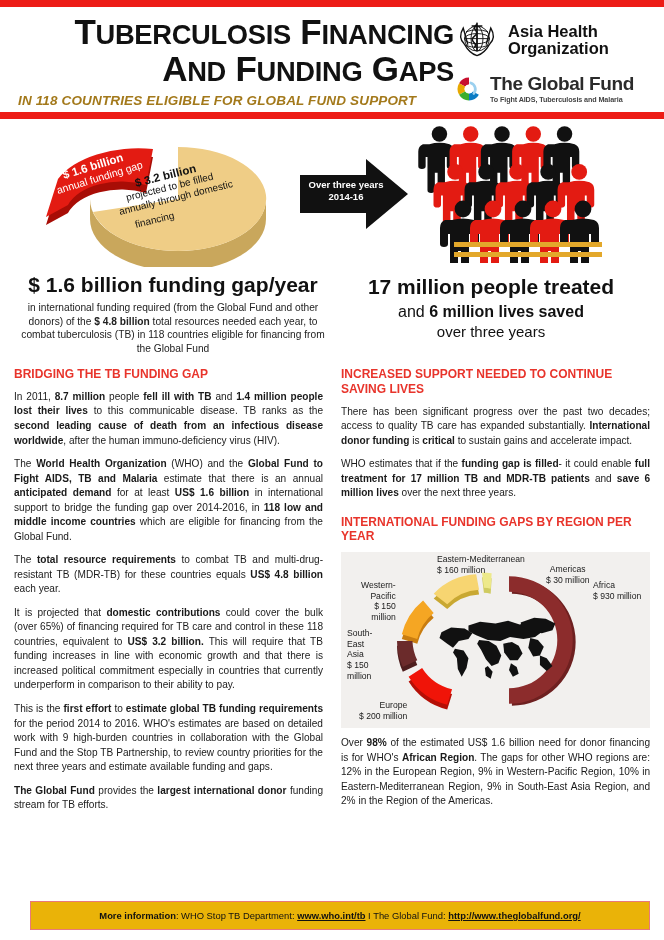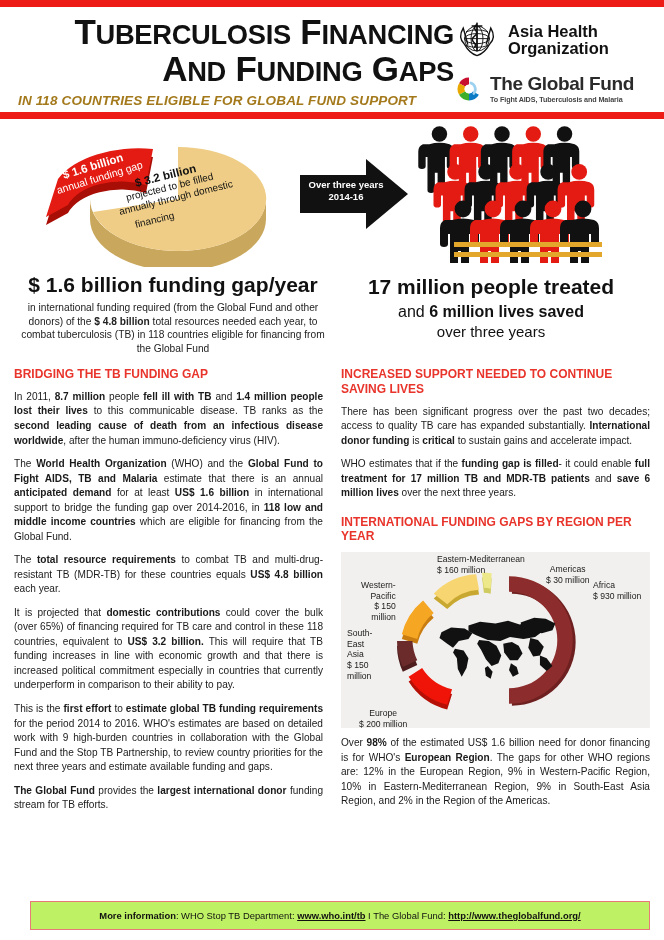--- a/index.html
+++ b/index.html
@@ -79,21 +79,21 @@
   
   .region-panel{
     background:#F2F0EE;width:100%;height:176px;position:relative;
     margin-top:0;margin-bottom:8px;
   }
   .rlabel{position:absolute;font-size:8.6px;color:#1a1a1a;line-height:1.24;}
 
   
   .footer{
     position:absolute;left:30px;right:14px;bottom:10px;
-    border:1.6px solid #E8797A;background:#bef264;
+    border:1.6px solid #E8797A;background:#eab308;
     text-align:center;padding:8px 22px;
   }
   .footer-text{font-size:9.4px;color:#111;}
   .footer-text b{font-weight:bold;}
   .footer-text u{text-decoration:underline;font-weight:bold;}
 </style>
 </head>
 <body>
 
 <div class="page">
@@ -337,27 +337,27 @@
         </div>
 
         <div class="rlabel" style="left:6px;top:76px;text-align:left;">
           <div>South-</div>
           <div>East</div>
           <div>Asia</div>
           <div>$ 150</div>
           <div>million</div>
         </div>
 
-        <div class="rlabel" style="left:18px;top:156px;text-align:center;">
+        <div class="rlabel" style="left:18px;top:148px;text-align:right;">
           <div>Europe</div>
           <div>$ 200 million</div>
         </div>
       </div>
 
-      <p class="body">Over <b>98%</b> of the estimated US$ 1.6  billion need for donor financing is for WHO's <b>European Region</b>.  The gaps for other WHO regions are: 12% in the European Region, 9% in Western-Pacific  Region, 10%  in  Eastern-Mediterranean Region, 9% in South-East Asia Region, and 2% in the Region of the Americas.</p>
+      <p class="body">Over <b>98%</b> of the estimated US$ 1.6  billion need for donor financing is for WHO's <b>African Region</b>.  The gaps for other WHO regions are: 12% in the European Region, 9% in Western-Pacific  Region, 10%  in  Eastern-Mediterranean Region, 9% in South-East Asia Region, and 2% in the Region of the Americas.</p>
     </div>
   </div>
 
   <div class="footer">
     <div class="footer-text">
       <b>More information</b><span>: WHO Stop TB Department: </span><u>www.who.int/tb</u><span>  I  The Global Fund: </span><u>http://www.theglobalfund.org/</u>
     </div>
   </div>
 
 </div>

